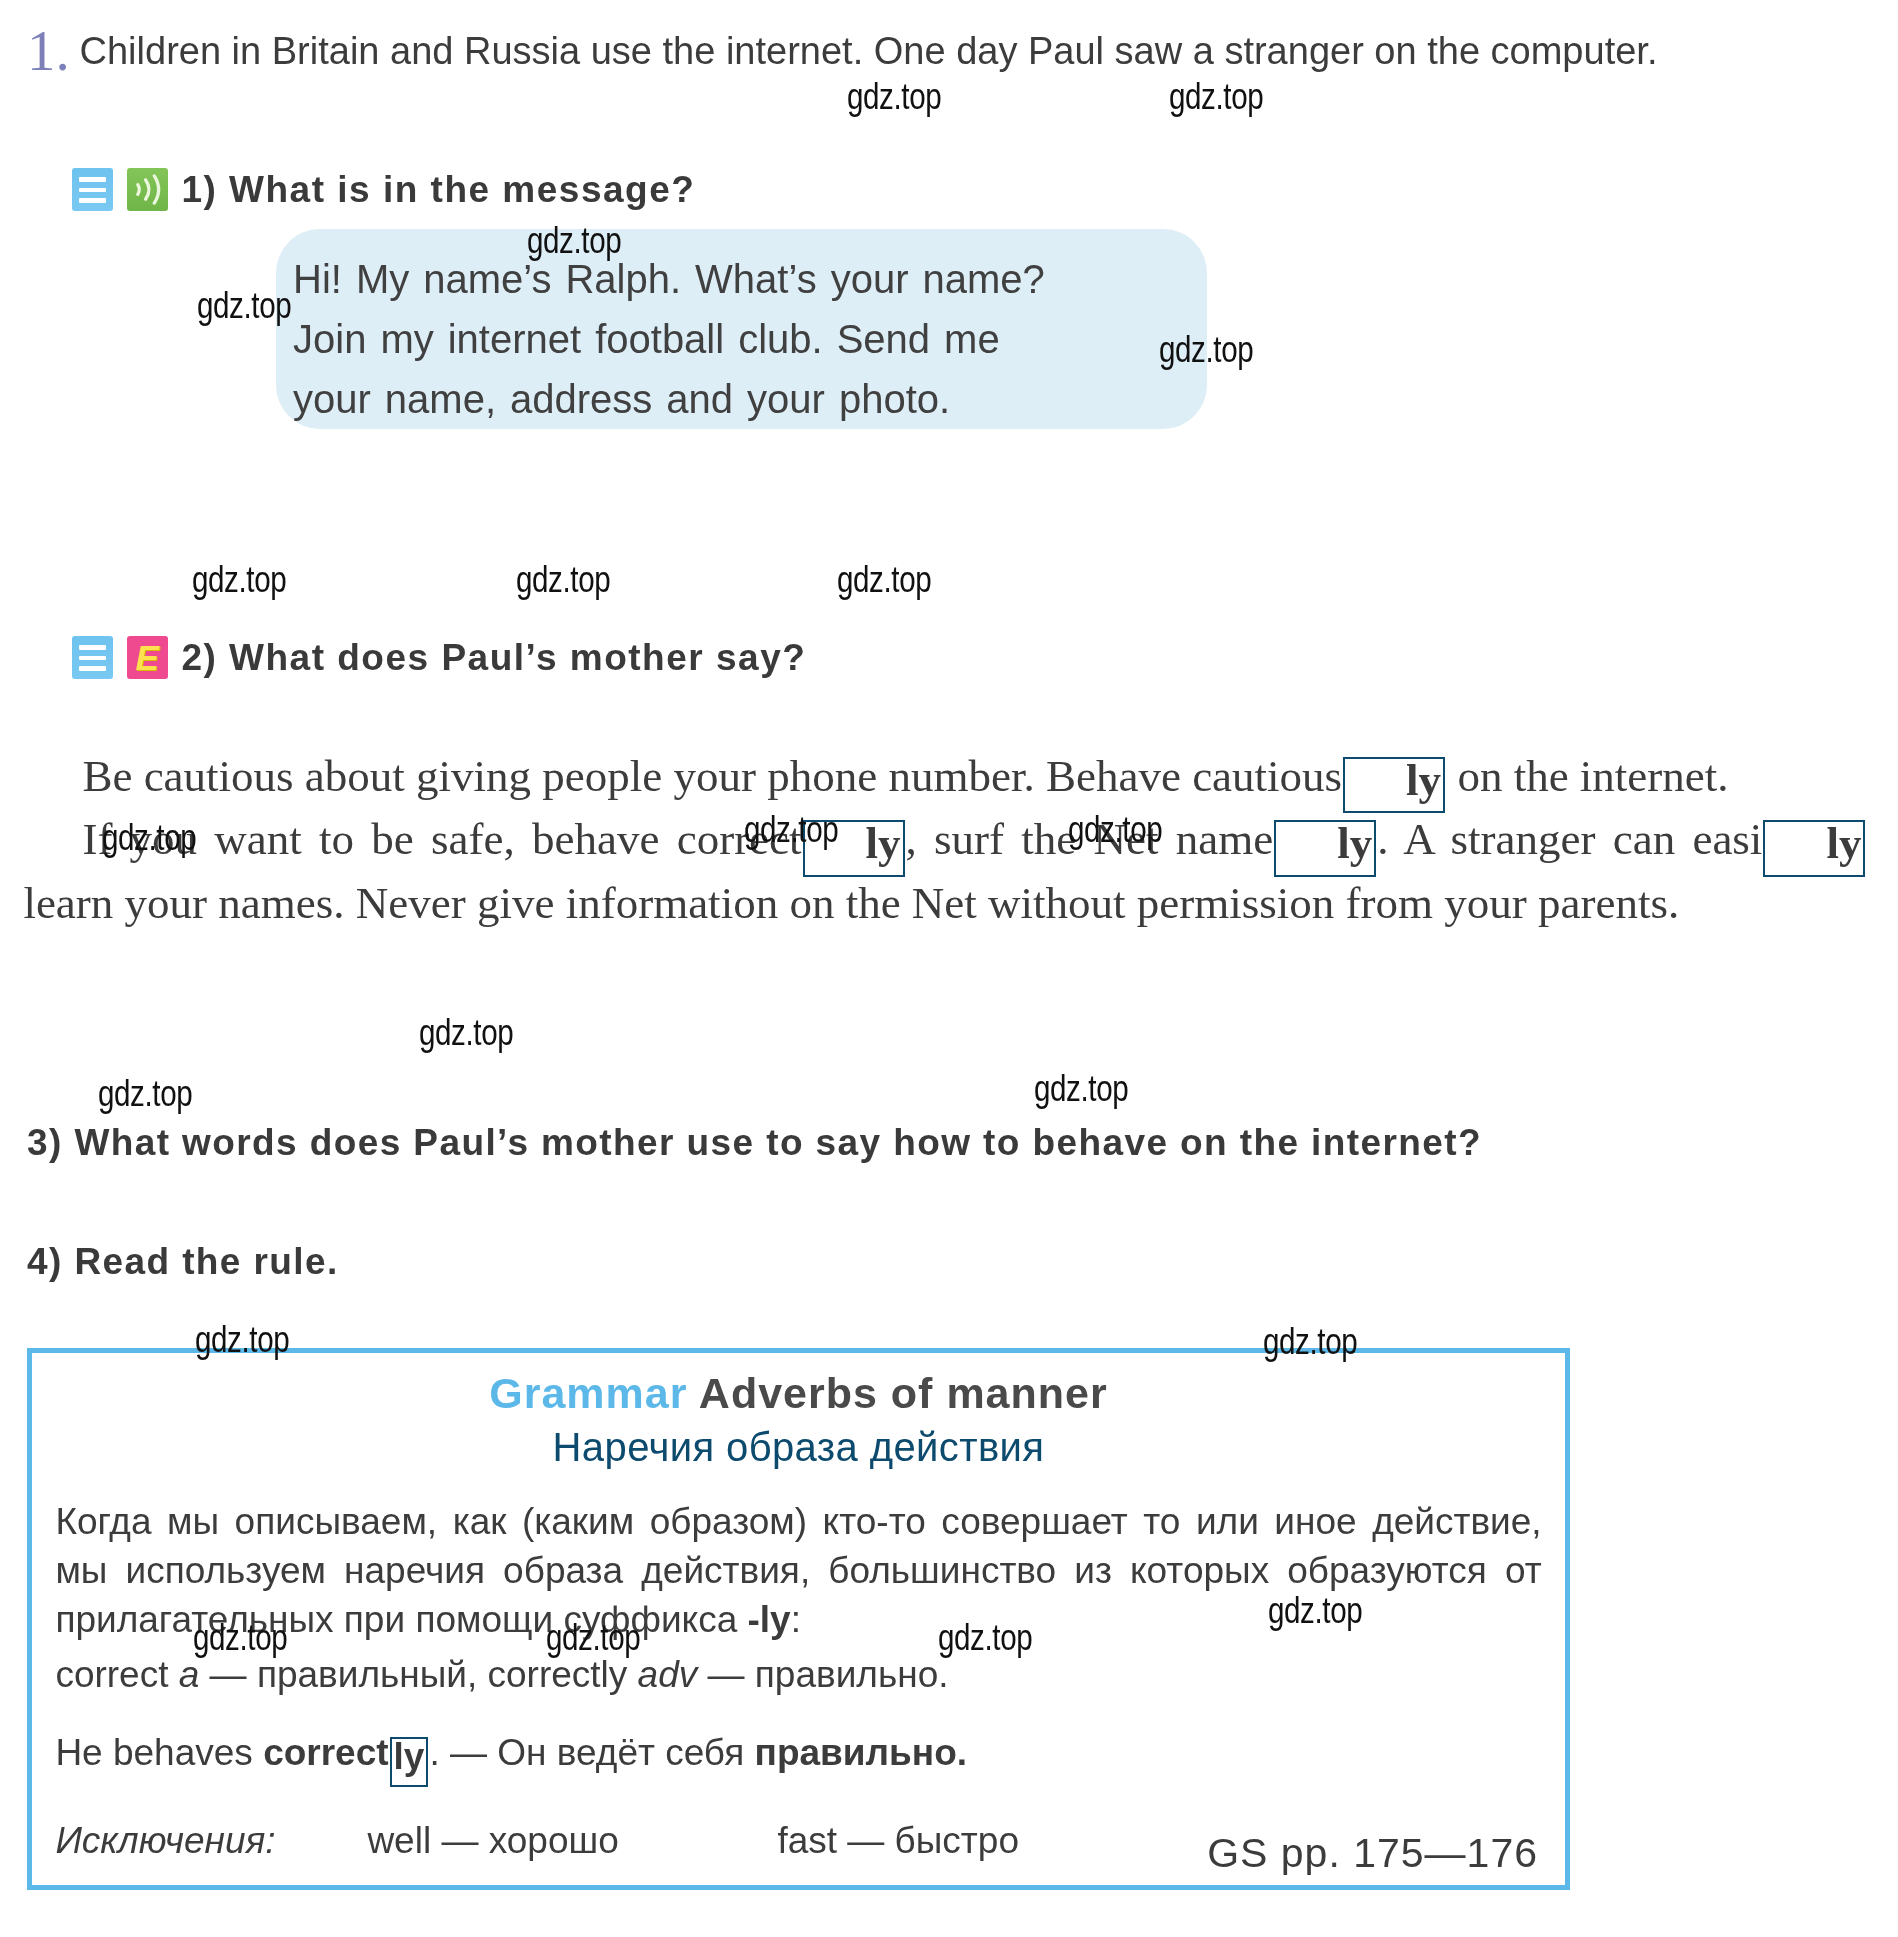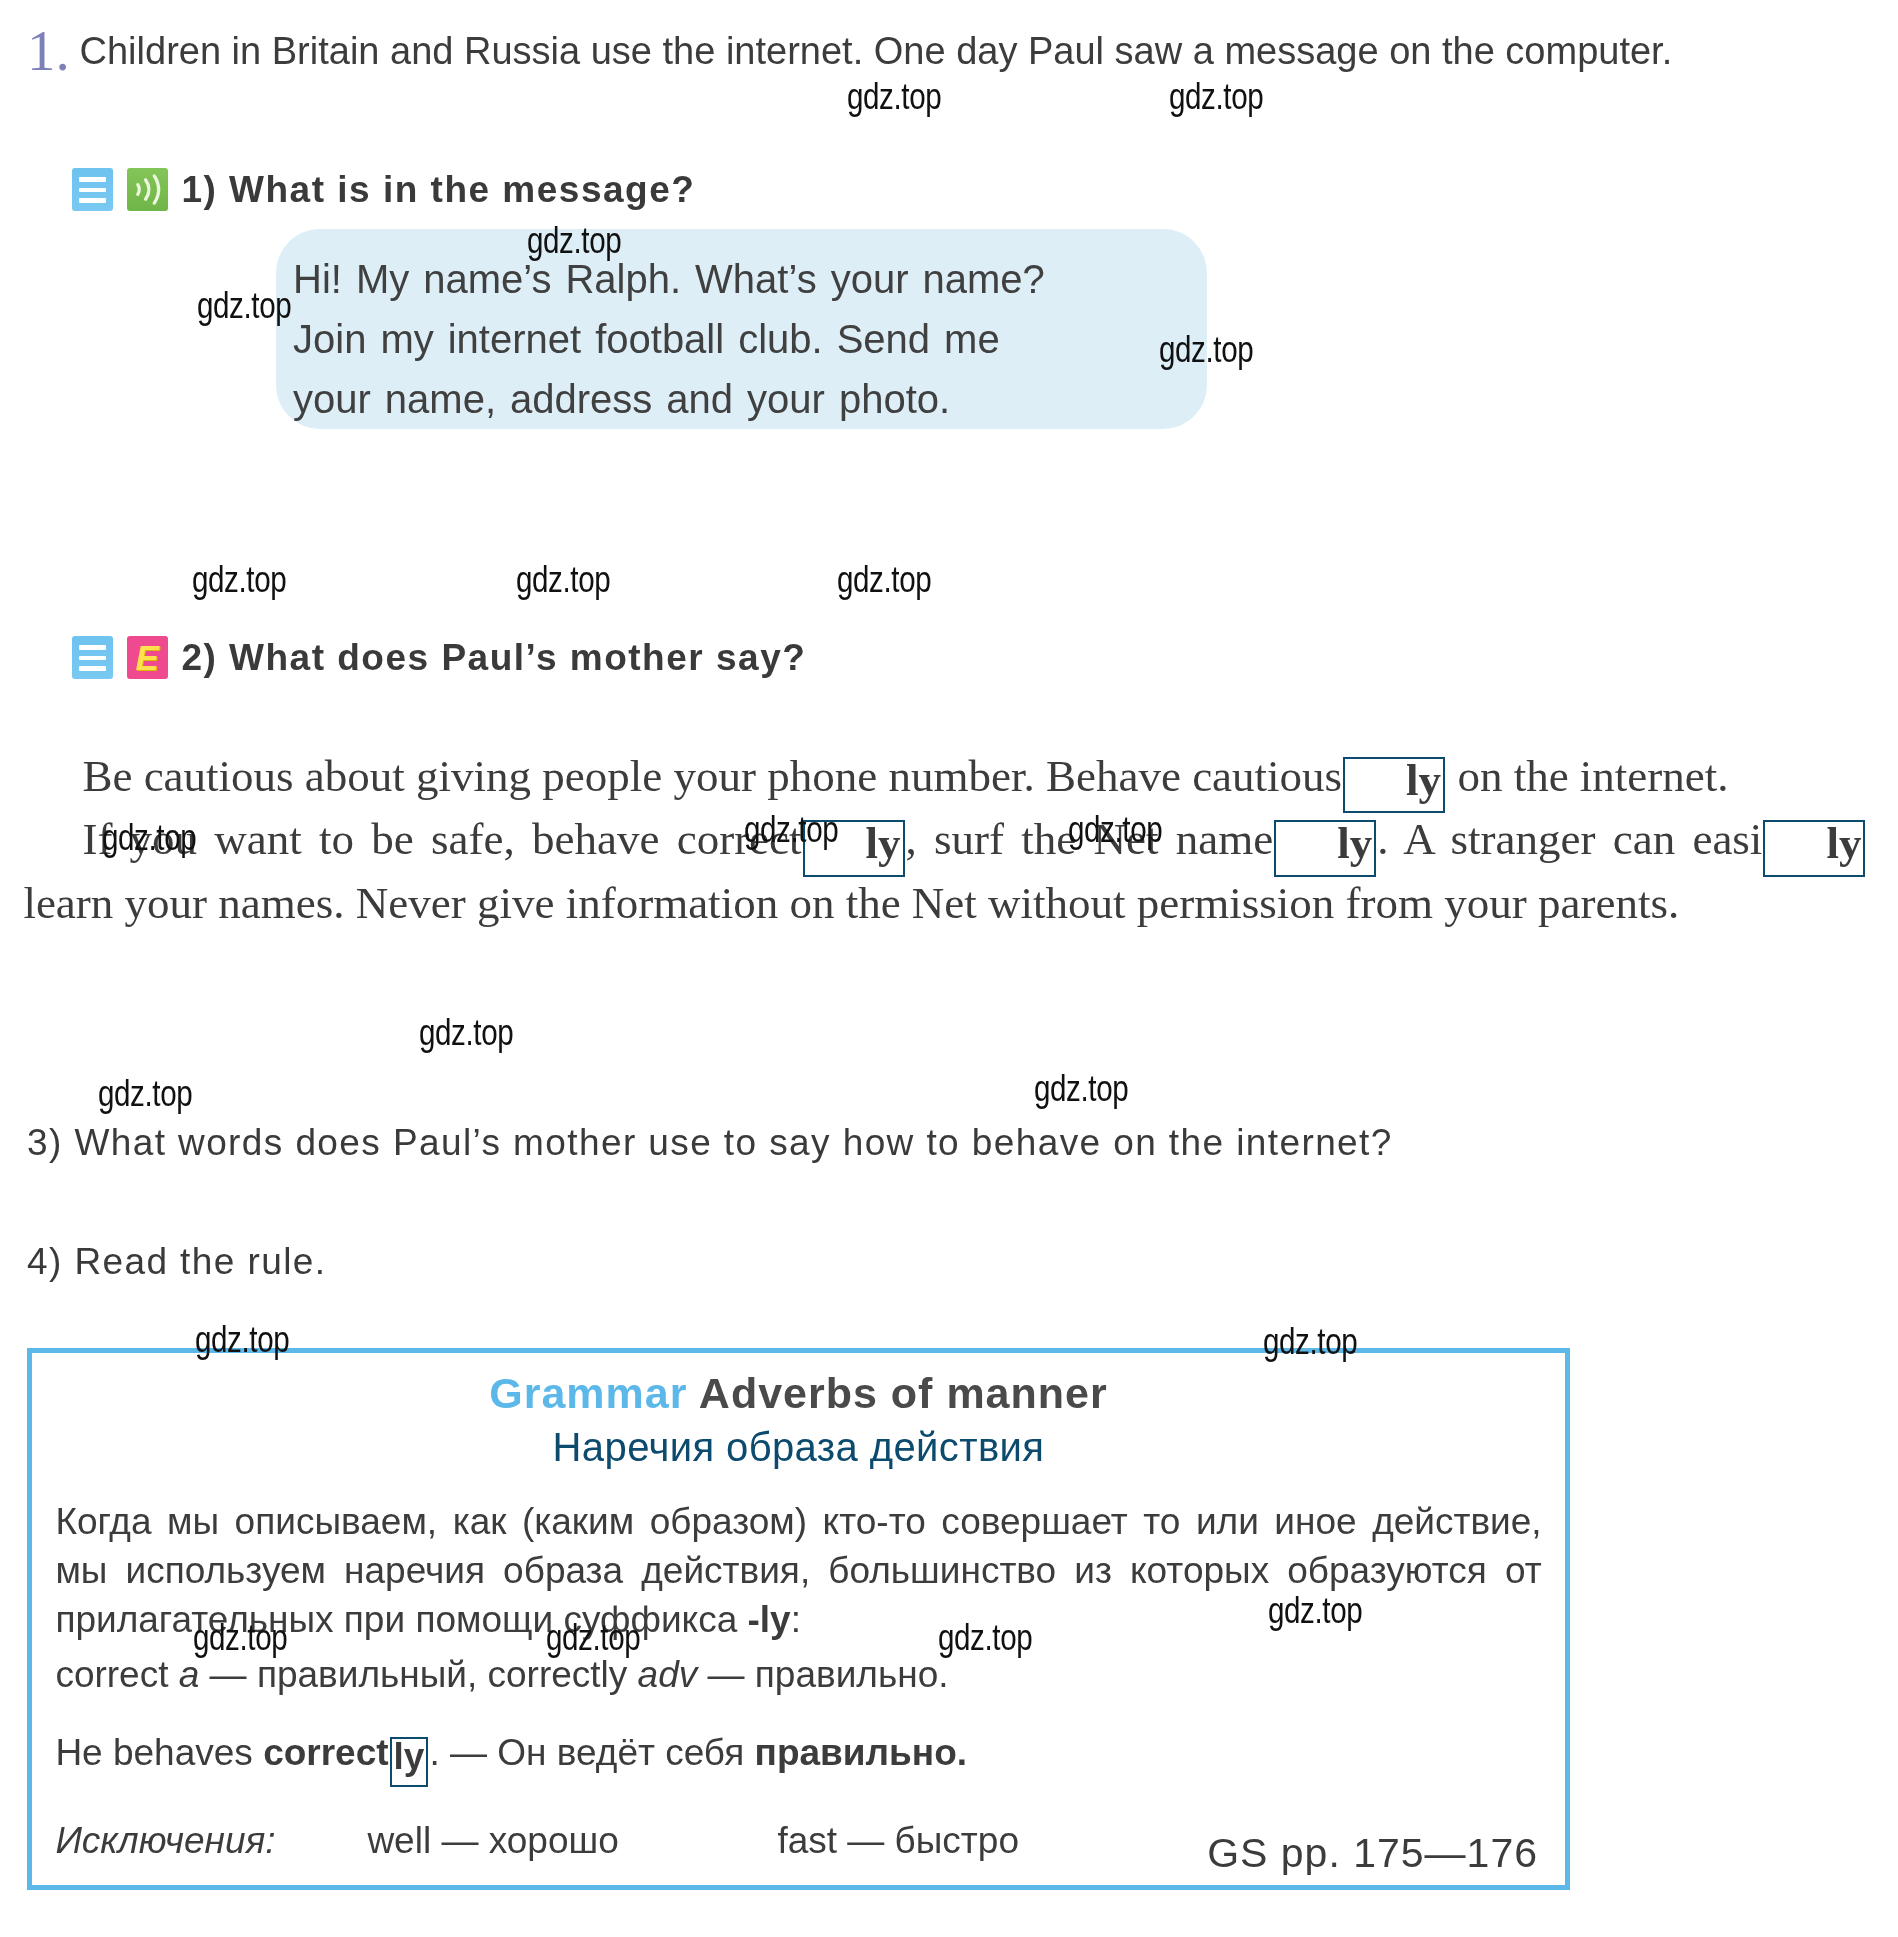--- a/index.html
+++ b/index.html
@@ -179,21 +179,21 @@
     line-height: 0.86;
     font-weight: bold;
     position: relative;
     top: 3.9px;
   }
 
   
   .plain-q {
     position: absolute;
     font-size: 37px;
-    font-weight: normal;
+    font-weight: bold;
     color: #3a3a3a;
     letter-spacing: 1.4px;
     white-space: nowrap;
   }
 
   
   #grammar-box {
     position: absolute;
     left: 27px;
     top: 1348px;
@@ -253,21 +253,21 @@
   .bold { font-weight: bold; }
   .ital { font-style: italic; }
 </style>
 </head>
 <body>
 
 <div class="page">
 
   <div id="task-head">
     <div class="justify-wrap">
-      <span class="task-num">1.</span><span class="intro-text">Children in Britain and Russia use the internet. One day Paul saw a message on the computer.</span>
+      <span class="task-num">1.</span><span class="intro-text">Children in Britain and Russia use the internet. One day Paul saw a stranger on the computer.</span>
     </div>
   </div>
 
   <div class="icon-row" style="left:27px; top:168px;">
     <span class="chip chip-list">
         <i></i>
         <i></i>
         <i></i>
       </span>
     <span class="chip chip-audio">

